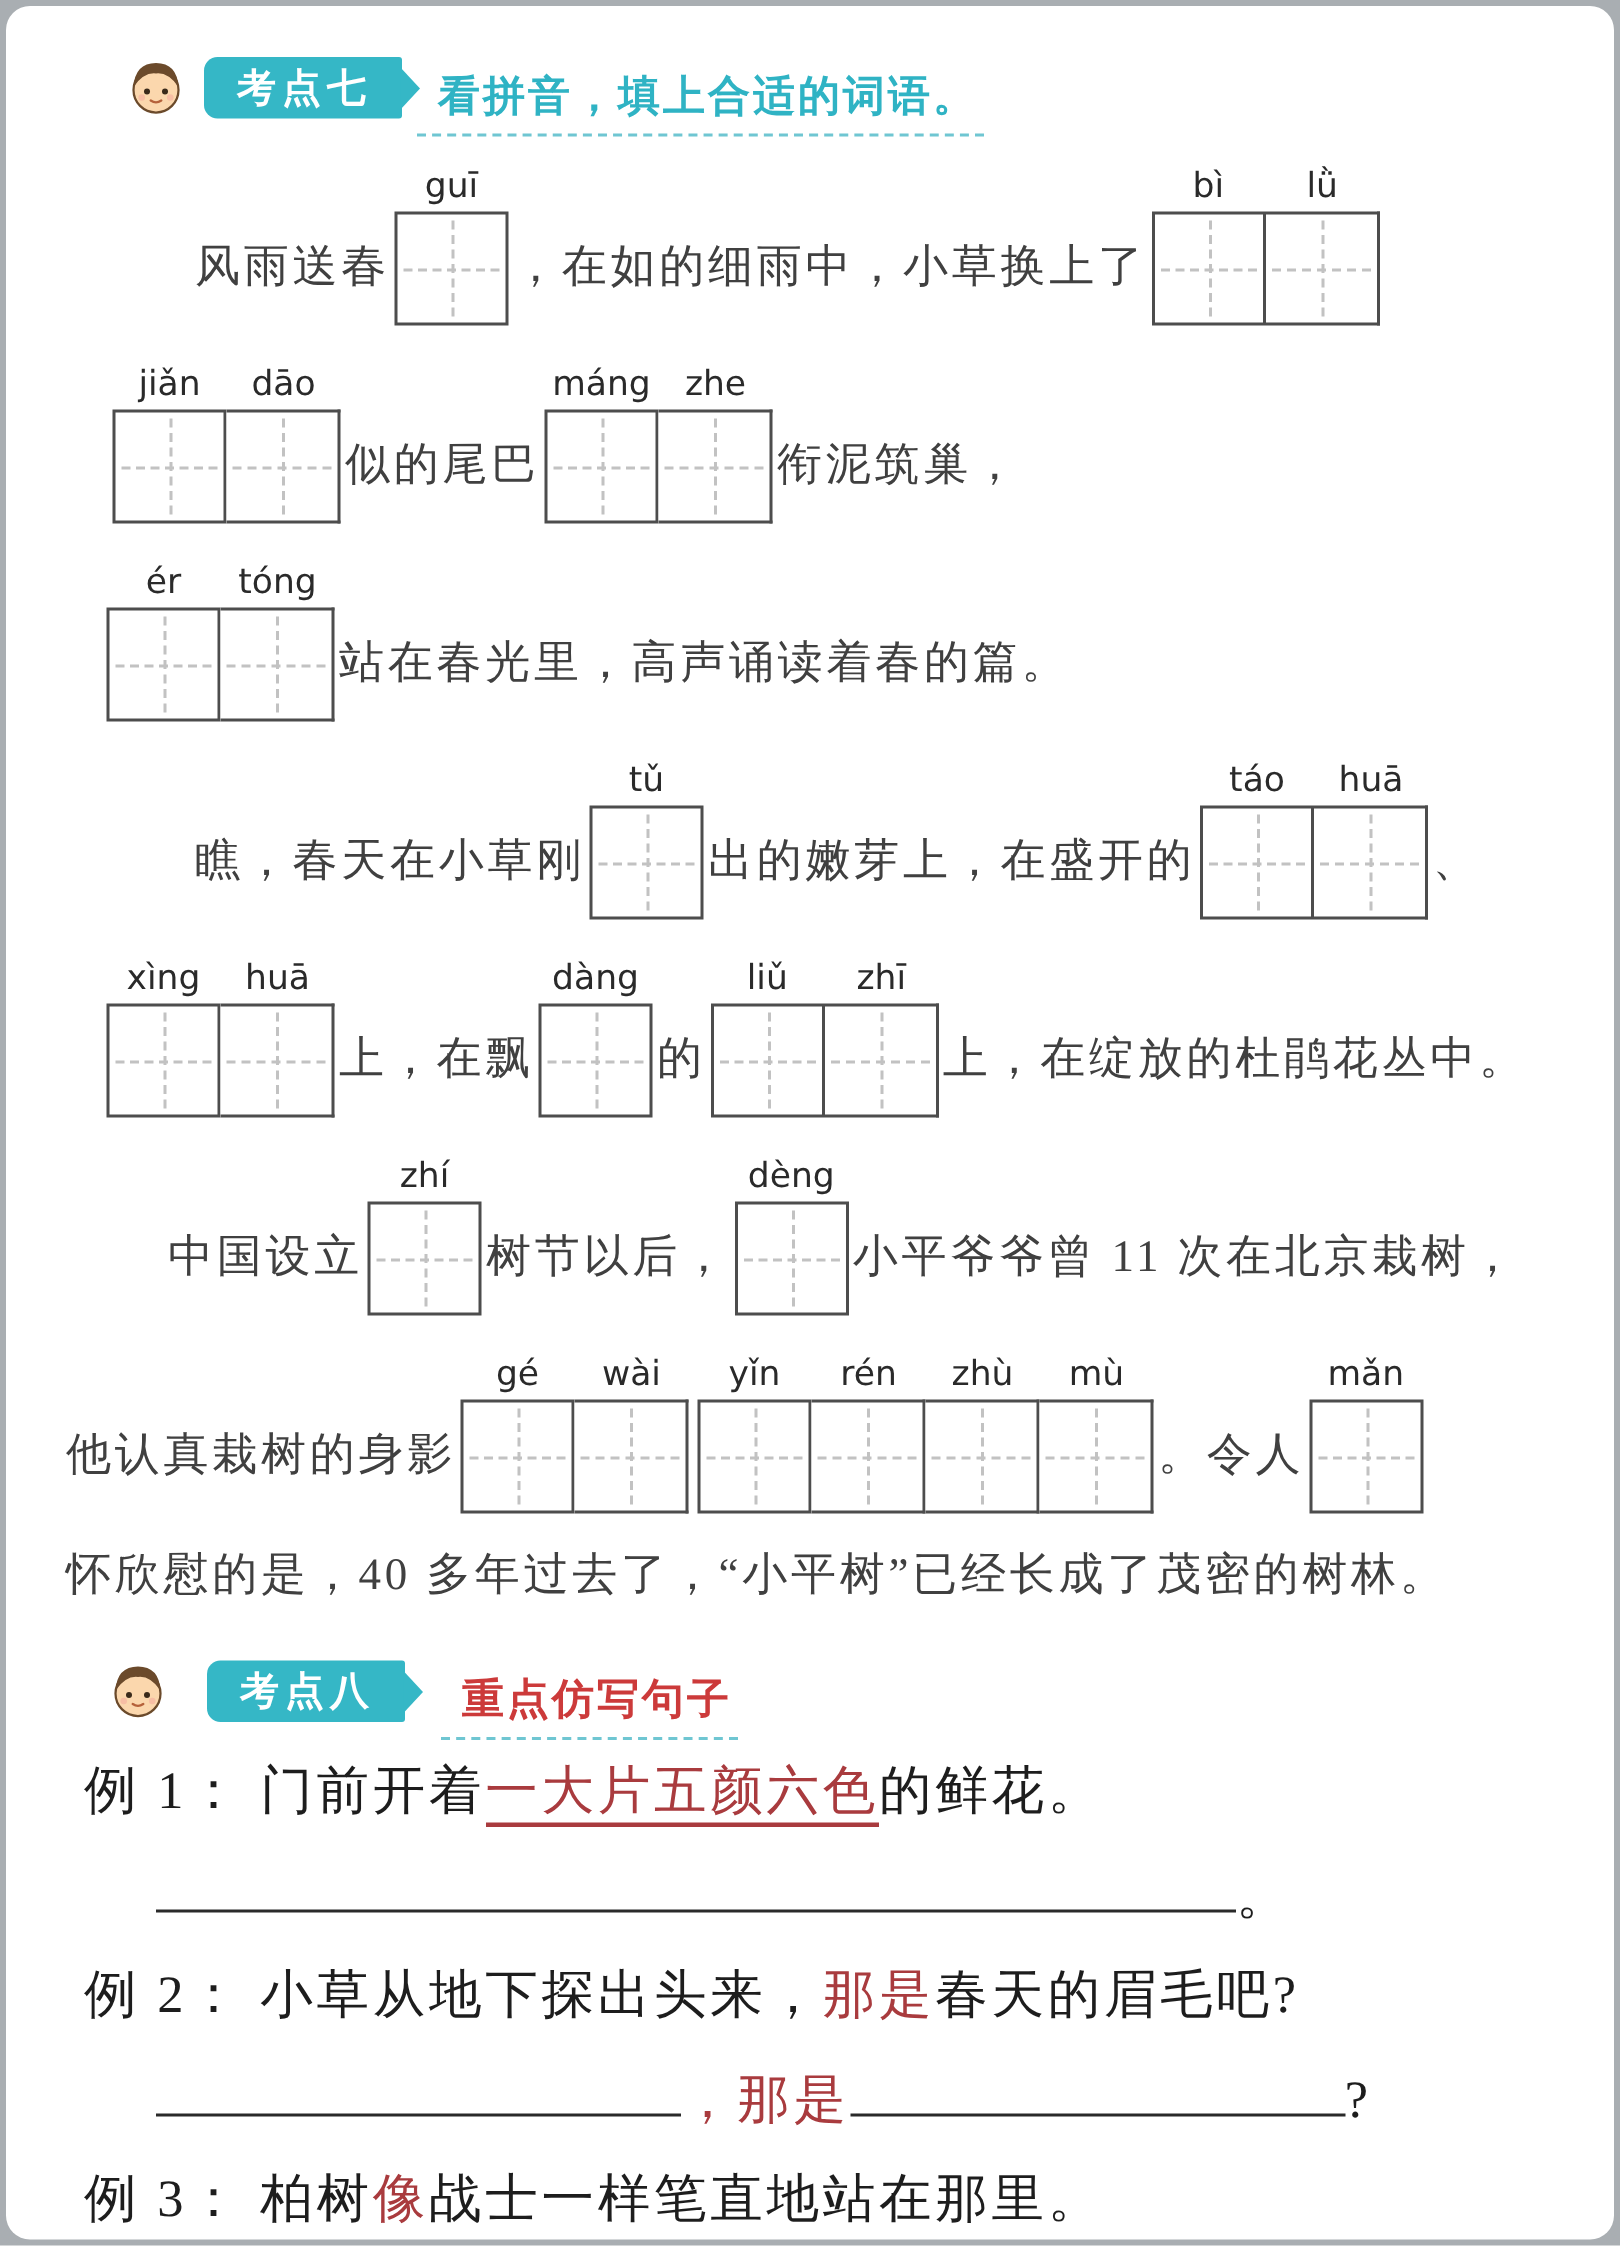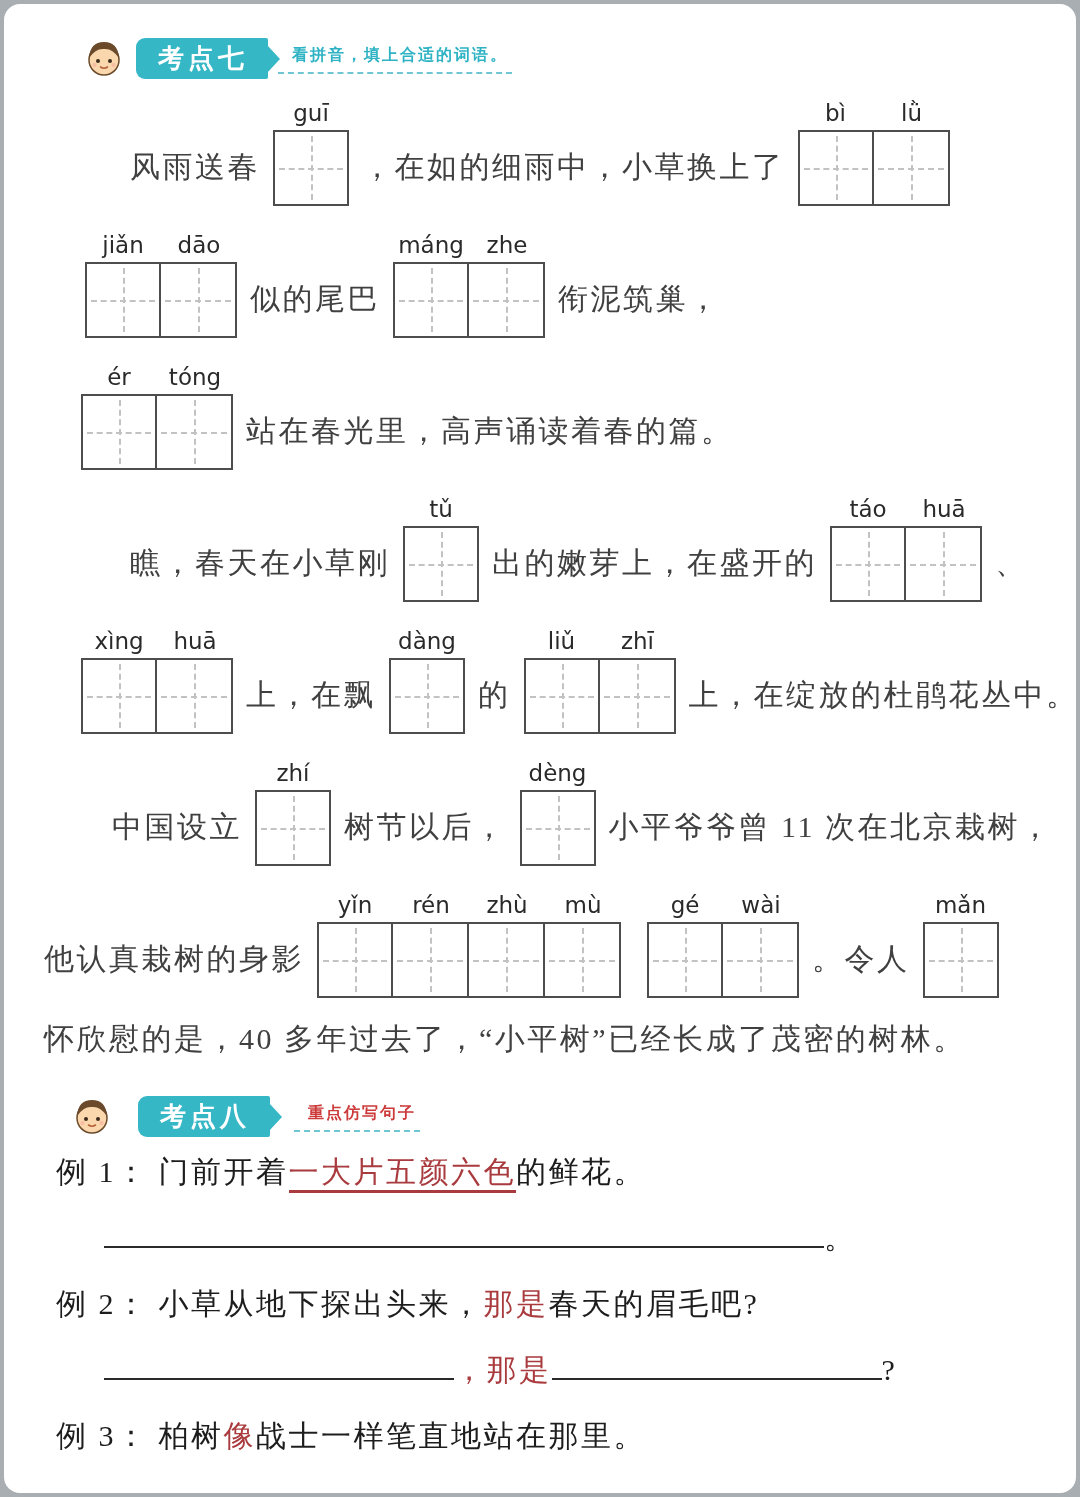--- a/index.html
+++ b/index.html
@@ -35,21 +35,21 @@
   }
   .badge::after {
     content:""; position:absolute; right:-12px; top:50%; transform:translateY(-50%);
     border-left:13px solid #35b7c6;
     border-top:14px solid transparent;
     border-bottom:14px solid transparent;
   }
   .subtitle {
     font-family:"Liberation Sans","DejaVu Sans",sans-serif;
     font-weight:bold;
-    font-size:16px;
+    font-size:28px;
     letter-spacing:2px;
     padding:7px 4px 6px 14px;
     border-bottom:2px dashed #6fc6d2;
     white-space:pre;
   }
   .subtitle.teal { color:#2fb3c4; }
   .subtitle.red  { color:#cc3a3a; }
   
   .fill-lines { margin-top:6px; }
   .fill-line {
@@ -60,42 +60,42 @@
   }
   .fill-line.plain { margin-top:2px; margin-bottom:18px; }
   .seg-text {
     font-size:30px;
     letter-spacing:2.5px;
     color:#404040;
     padding-bottom:22px;
     white-space:pre;
     line-height:34px;
   }
-  .box-group { margin:0 13px; flex:0 0 auto; }
+  .box-group { margin:0 3px; flex:0 0 auto; }
   .pinyin-row { display:flex; height:32px; }
   .pinyin {
     width:76px; text-align:center;
     font-family:"DejaVu Sans","Liberation Sans",sans-serif;
     font-size:23px; color:#2a2a2a; line-height:30px;
     white-space:pre;
   }
   .box-row { display:flex; }
   .tian-box {
     width:76px; height:76px;
     border:2px solid #4d4d4d;
     position:relative;
     background:#fff;
   }
   .tian-box + .tian-box { border-left:none; }
   .dash-h { position:absolute; left:4px; right:4px; top:50%; border-top:2px dashed #c2c2c2; }
   .dash-v { position:absolute; top:4px; bottom:4px; left:50%; border-left:2px dashed #c2c2c2; }
   
   .examples { margin-top:10px; padding-left:12px; }
   .example-line {
-    font-size:30px;
+    font-size:35px;
     letter-spacing:2.5px;
     color:#1d1d1d;
     line-height:40px;
     margin-bottom:26px;
     white-space:pre;
   }
   .red-text { color:#a93b3e; }
   .red-underline {
     color:#a93b3e;
     border-bottom:3px solid #a93b3e;
@@ -320,50 +320,50 @@
               <i class="dash-v"></i>
             </div>
           </div>
         </div>
         <span class="seg-text">小平爷爷曾 11 次在北京栽树，</span>
       </div>
       <div class="fill-line">
         <span class="seg-text">他认真栽树的身影</span>
         <div class="box-group">
           <div class="pinyin-row">
+            <span class="pinyin">gé</span>
+            <span class="pinyin">wài</span>
+          </div>
+          <div class="box-row">
+            <div class="tian-box">
+              <i class="dash-h"></i>
+              <i class="dash-v"></i>
+            </div>
+            <div class="tian-box">
+              <i class="dash-h"></i>
+              <i class="dash-v"></i>
+            </div>
+          </div>
+        </div>
+        <div class="box-group">
+          <div class="pinyin-row">
             <span class="pinyin">yǐn</span>
             <span class="pinyin">rén</span>
             <span class="pinyin">zhù</span>
             <span class="pinyin">mù</span>
           </div>
           <div class="box-row">
             <div class="tian-box">
               <i class="dash-h"></i>
               <i class="dash-v"></i>
             </div>
             <div class="tian-box">
               <i class="dash-h"></i>
               <i class="dash-v"></i>
             </div>
-            <div class="tian-box">
-              <i class="dash-h"></i>
-              <i class="dash-v"></i>
-            </div>
-            <div class="tian-box">
-              <i class="dash-h"></i>
-              <i class="dash-v"></i>
-            </div>
-          </div>
-        </div>
-        <div class="box-group">
-          <div class="pinyin-row">
-            <span class="pinyin">gé</span>
-            <span class="pinyin">wài</span>
-          </div>
-          <div class="box-row">
             <div class="tian-box">
               <i class="dash-h"></i>
               <i class="dash-v"></i>
             </div>
             <div class="tian-box">
               <i class="dash-h"></i>
               <i class="dash-v"></i>
             </div>
           </div>
         </div>

